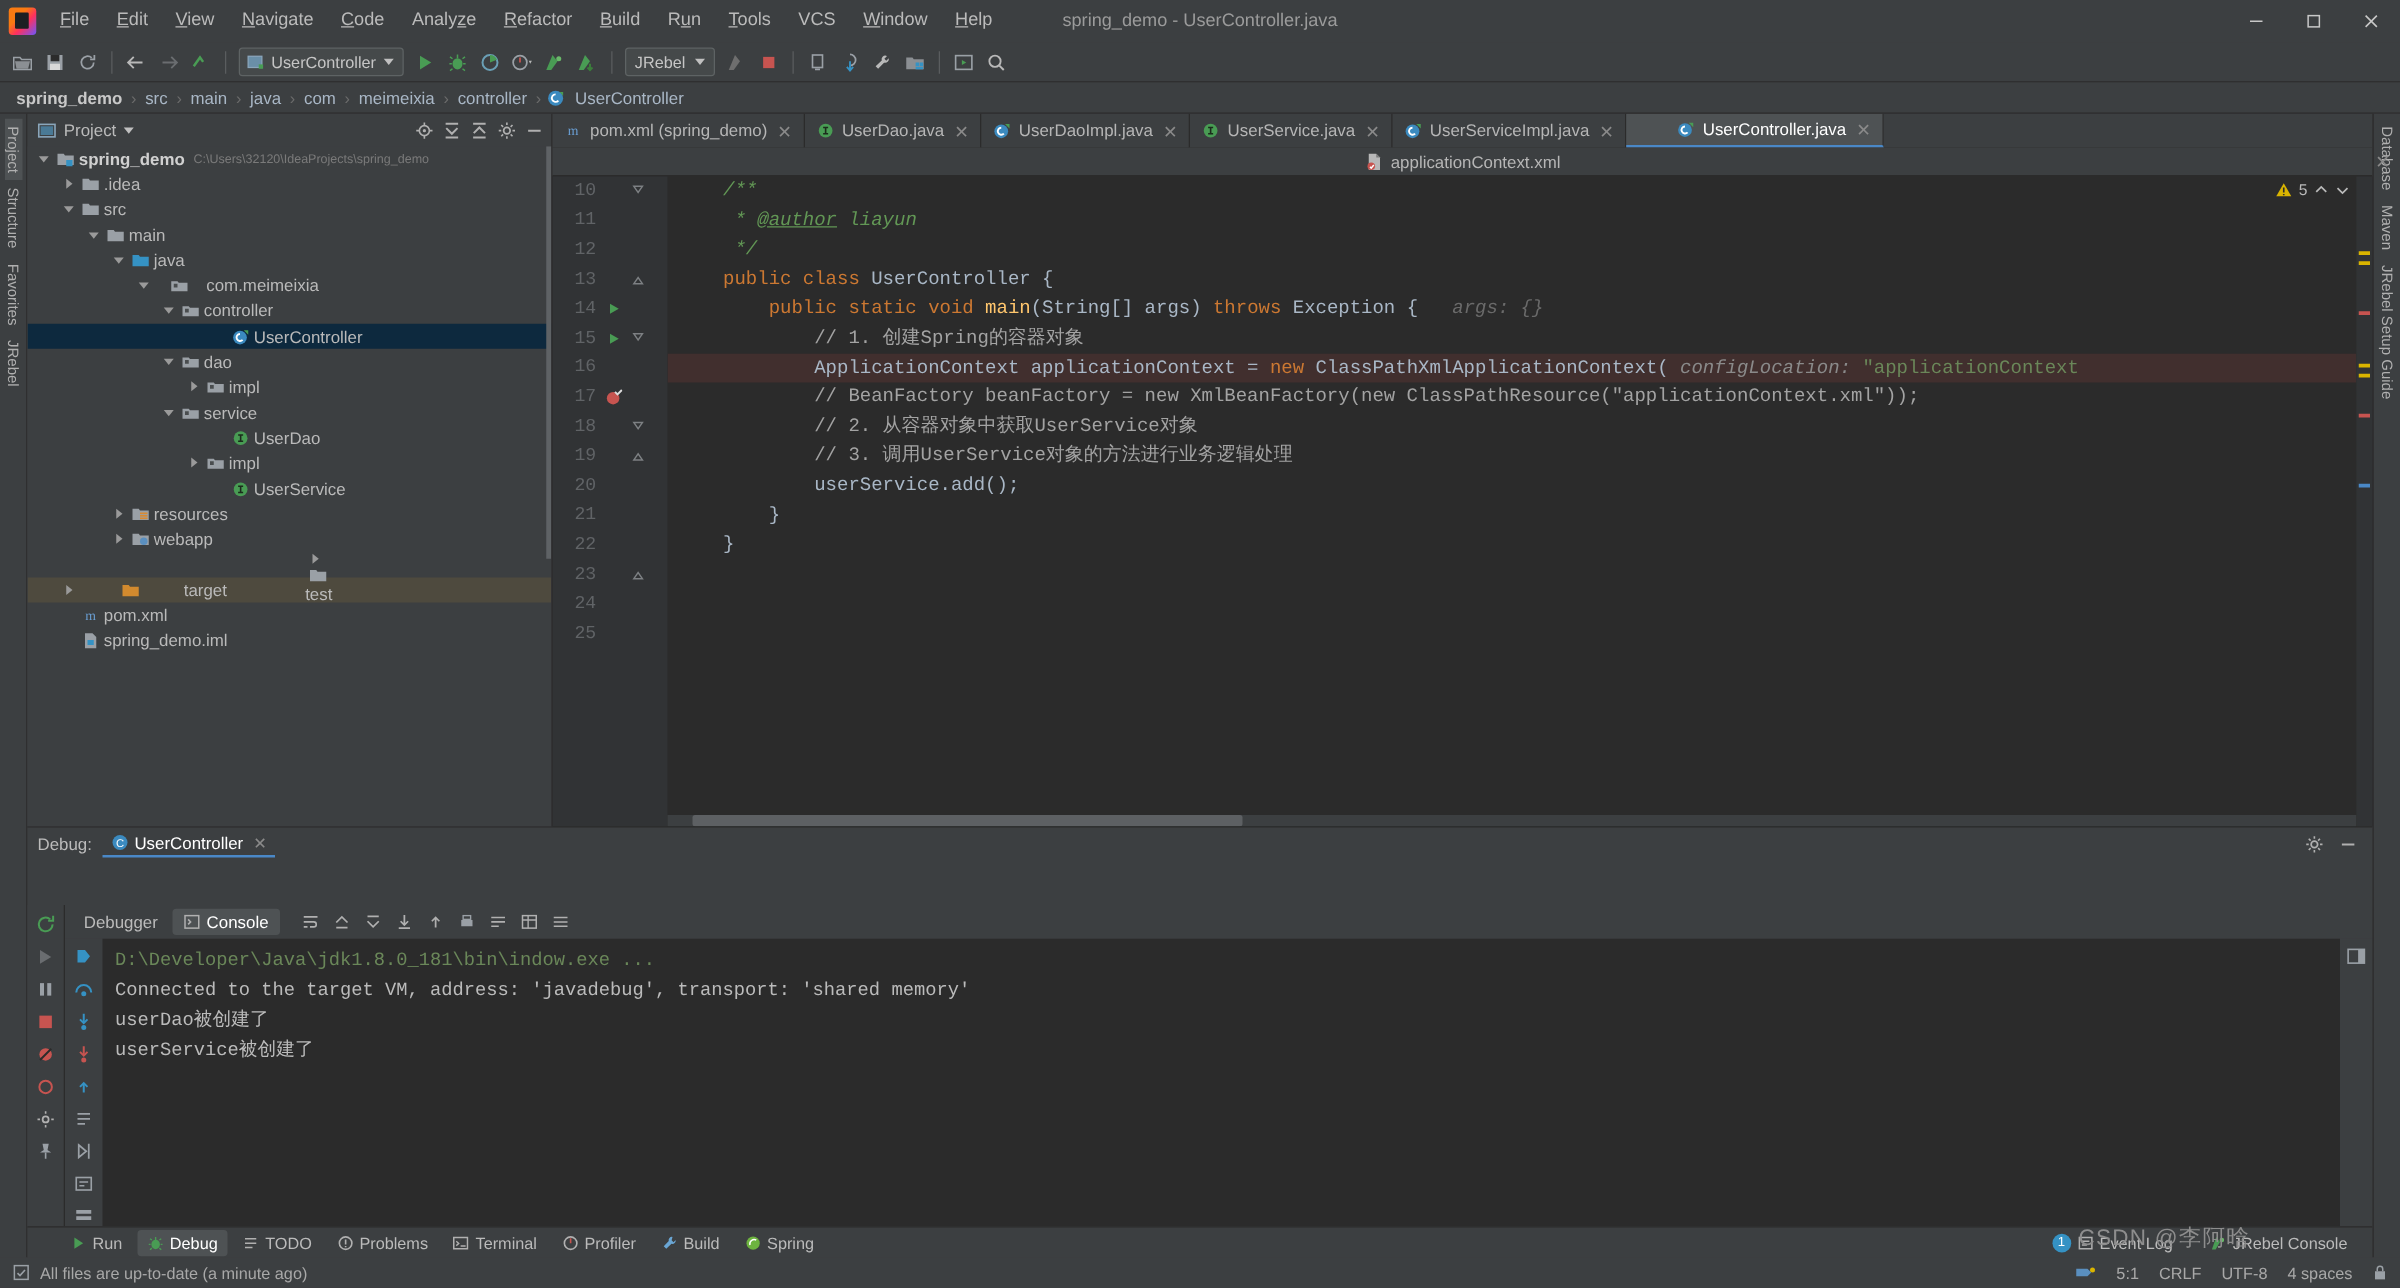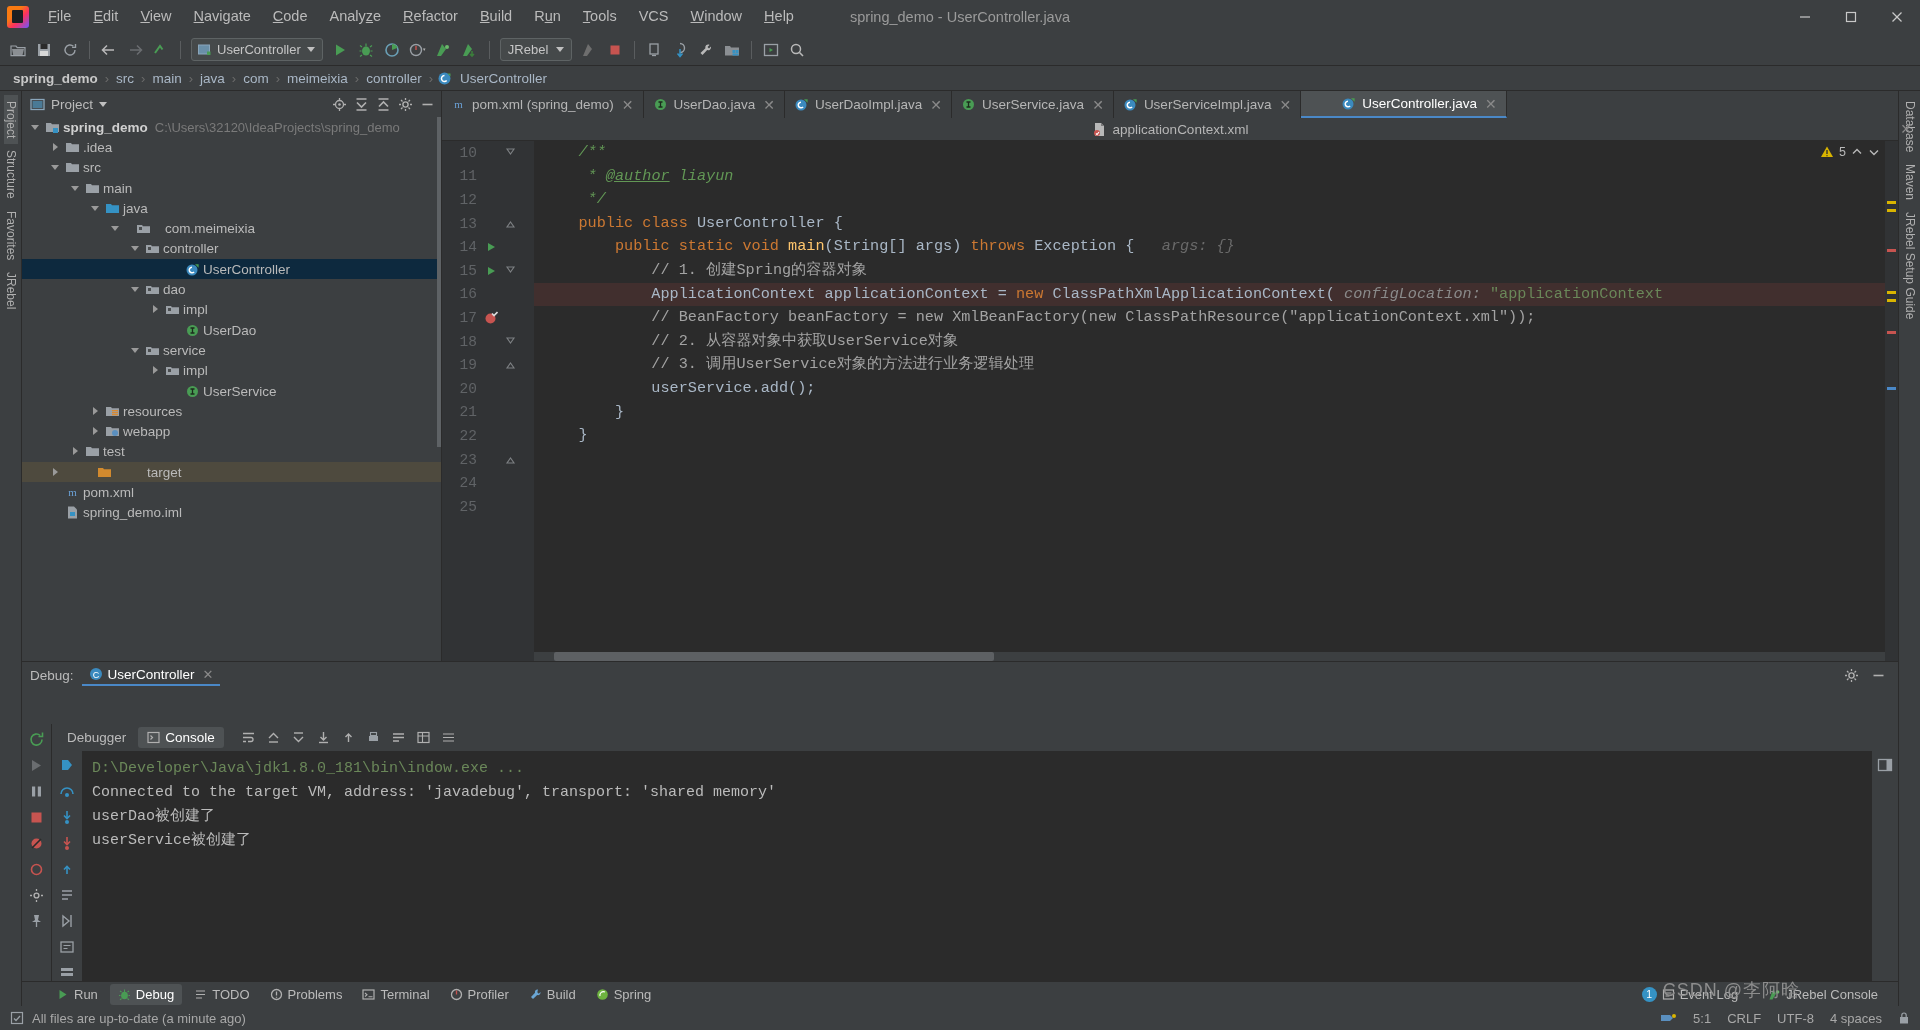--- a/index.html
+++ b/index.html
@@ -115,21 +115,21 @@
   .arrow.down::before {
     content: ""; position: absolute; left: 1px; top: 3px;
     border-left: 4.5px solid transparent; border-right: 4.5px solid transparent; border-top: 5px solid #9a9a9a;
   }
   .arrow.right::before {
     content: ""; position: absolute; left: 3px; top: 1px;
     border-top: 4.5px solid transparent; border-bottom: 4.5px solid transparent; border-left: 5px solid #9a9a9a;
   }
   .tnode-label { margin-left: 3px; }
   .tnode-label.bold { font-weight: bold; color: #d0d0d0; }
-  .tnode-path { color: #7a7a7a; margin-left: 7px; font-size: 13px; }
+  .tnode-path { color: #7a7a7a; margin-left: 7px; font-size: 10px; }
   .pp-scroll {
     position: absolute; right: 0; top: 0; width: 4px; background: #5e6265;
   }
 
   
   .editor-col { flex: 1; display: flex; flex-direction: column; min-width: 0; background: #2b2b2b; }
   .tabs-row {
     height: 27px; background: #3c3f41; display: flex; align-items: stretch;
     flex: 0 0 27px; overflow: hidden;
   }
@@ -597,39 +597,39 @@
               <div class="tree-row" style="padding-left: 128px;">
                 <span class="arrow right"></span>
                 <span style="display:inline-flex;align-items:center;margin-left:2px;">
                   <svg width="15" height="15" viewBox="0 0 15 15">
                     <path d="M1 4h5l1 1.2h7V12H1z" fill="#9aa0a6"></path>
                     <rect x="3" y="6" width="3" height="3" fill="#4a4d4f"></rect>
                   </svg>
                 </span>
                 <span class="tnode-label">impl</span>
               </div>
+              <div class="tree-row" style="padding-left: 108px;">
+                <span class="arrow down"></span>
+                <span style="display:inline-flex;align-items:center;margin-left:2px;">
+                  <svg width="15" height="15" viewBox="0 0 15 15">
+                    <path d="M1 4h5l1 1.2h7V12H1z" fill="#9aa0a6"></path>
+                    <rect x="3" y="6" width="3" height="3" fill="#4a4d4f"></rect>
+                  </svg>
+                </span>
+                <span class="tnode-label">service</span>
+              </div>
               <div class="tree-row" style="padding-left: 148px;">
                 <span class="arrow"></span>
                 <span style="display:inline-flex;align-items:center;margin-left:2px;">
                   <svg width="15" height="15" viewBox="0 0 15 15">
                     <circle cx="7.5" cy="7.5" r="5.5" fill="#499c54"></circle>
                     <path d="M5.5 5h4M7.5 5v5M5.5 10h4" stroke="#1c2b1c" stroke-width="1.3"></path>
                   </svg>
                 </span>
                 <span class="tnode-label">UserDao</span>
-              </div>
-              <div class="tree-row" style="padding-left: 108px;">
-                <span class="arrow down"></span>
-                <span style="display:inline-flex;align-items:center;margin-left:2px;">
-                  <svg width="15" height="15" viewBox="0 0 15 15">
-                    <path d="M1 4h5l1 1.2h7V12H1z" fill="#9aa0a6"></path>
-                    <rect x="3" y="6" width="3" height="3" fill="#4a4d4f"></rect>
-                  </svg>
-                </span>
-                <span class="tnode-label">service</span>
               </div>
               <div class="tree-row" style="padding-left: 128px;">
                 <span class="arrow right"></span>
                 <span style="display:inline-flex;align-items:center;margin-left:2px;">
                   <svg width="15" height="15" viewBox="0 0 15 15">
                     <path d="M1 4h5l1 1.2h7V12H1z" fill="#9aa0a6"></path>
                     <rect x="3" y="6" width="3" height="3" fill="#4a4d4f"></rect>
                   </svg>
                 </span>
                 <span class="tnode-label">impl</span>
@@ -659,21 +659,21 @@
               <div class="tree-row" style="padding-left: 68px;">
                 <span class="arrow right"></span>
                 <span style="display:inline-flex;align-items:center;margin-left:2px;">
                   <svg width="15" height="15" viewBox="0 0 15 15">
                     <path d="M1 3h5l1 1.3h7V12H1z" fill="#9aa0a6"></path>
                     <circle cx="10" cy="9" r="3" fill="#5a8fbf"></circle>
                   </svg>
                 </span>
                 <span class="tnode-label">webapp</span>
               </div>
-              <div class="tree-row" style="padding-left: 48px;">
+              <div class="tree-row" style="padding-left: 48px; flex-direction: column;">
                 <span class="arrow right"></span>
                 <span style="display:inline-flex;align-items:center;margin-left:2px;">
                   <svg width="15" height="15" viewBox="0 0 15 15">
                     <path d="M1 3h5l1 1.3h7V12H1z" fill="#9aa0a6"></path>
                   </svg>
                 </span>
                 <span class="tnode-label">test</span>
               </div>
               <div class="tree-row target-hl" style="padding-left: 28px;">
                 <span class="arrow right"></span>

